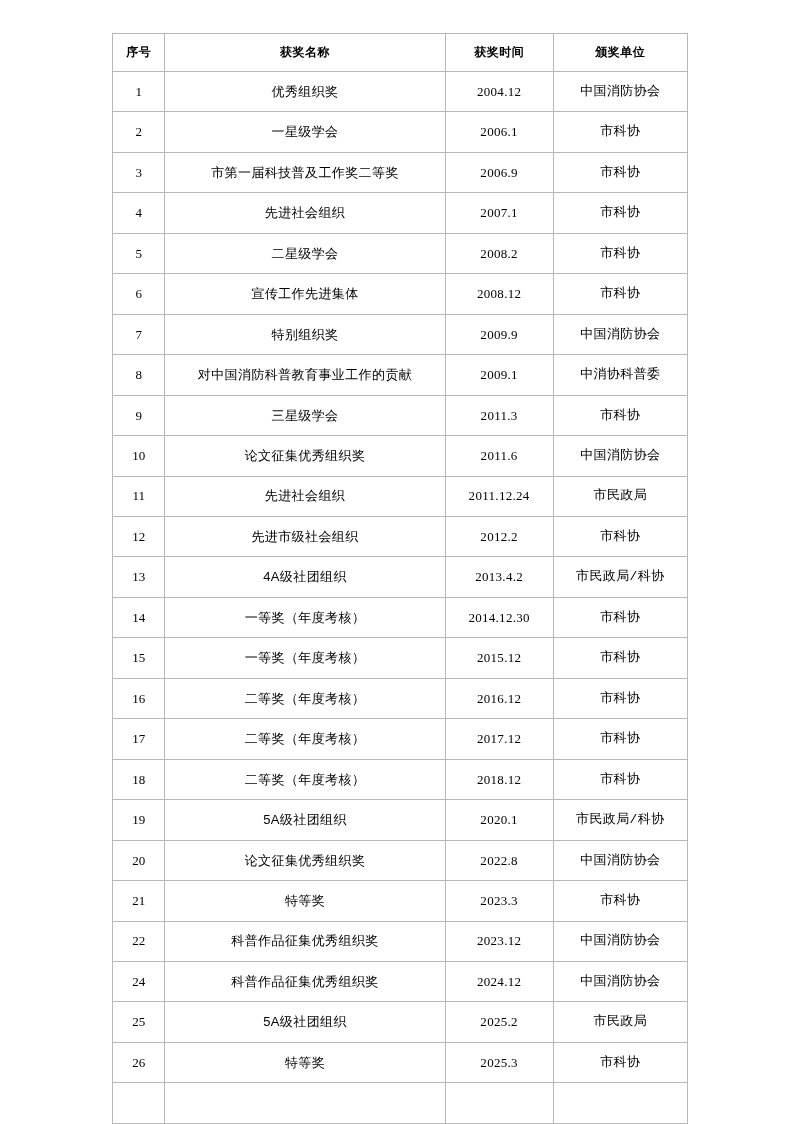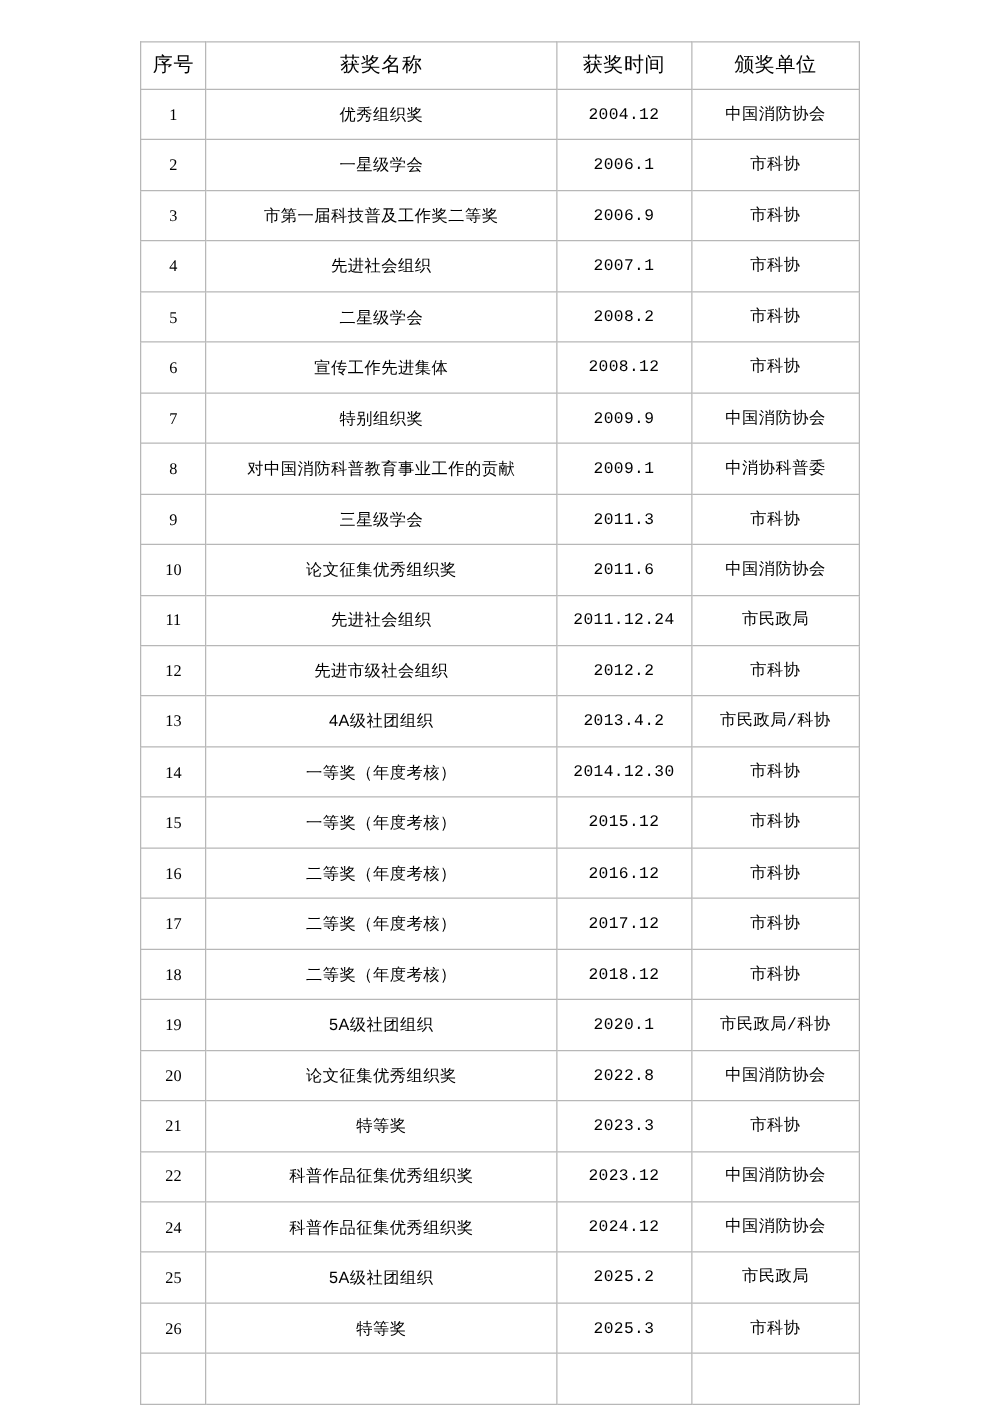--- a/index.html
+++ b/index.html
@@ -36,43 +36,43 @@
     text-align: center;
     vertical-align: middle;
     font-weight: normal;
     font-size: 13px;
     line-height: 1.2;
     color: #000;
     background: #ffffff;
   }
   table.award-table thead th {
     height: 37px;
-    font-weight: normal;
-    font-size: 16px;
+    font-weight: bold;
+    font-size: 12px;
     letter-spacing: 0.5px;
   }
   table.award-table tbody td {
     height: 38.4px;
   }
   col.c-index { width: 50px; }
   col.c-name  { width: 267px; }
   col.c-time  { width: 103px; }
   col.c-org   { width: 128px; }
 
   .cell-index {
     font-size: 12.5px;
     font-family: "Liberation Serif", "DejaVu Serif", serif;
   }
   .cell-name {
     font-size: 13px;
     letter-spacing: 0.4px;
   }
   .cell-time {
     font-size: 12.5px;
-    font-family: Liberation Mono, monospace;
+    font-family: Liberation Serif, serif;
     letter-spacing: 0.3px;
   }
   .cell-org {
     font-size: 13px;
     letter-spacing: 0.4px;
     font-family: Liberation Mono, monospace;
   }
   tr.empty-row td { height: 37px; }
 </style>
 </head>

